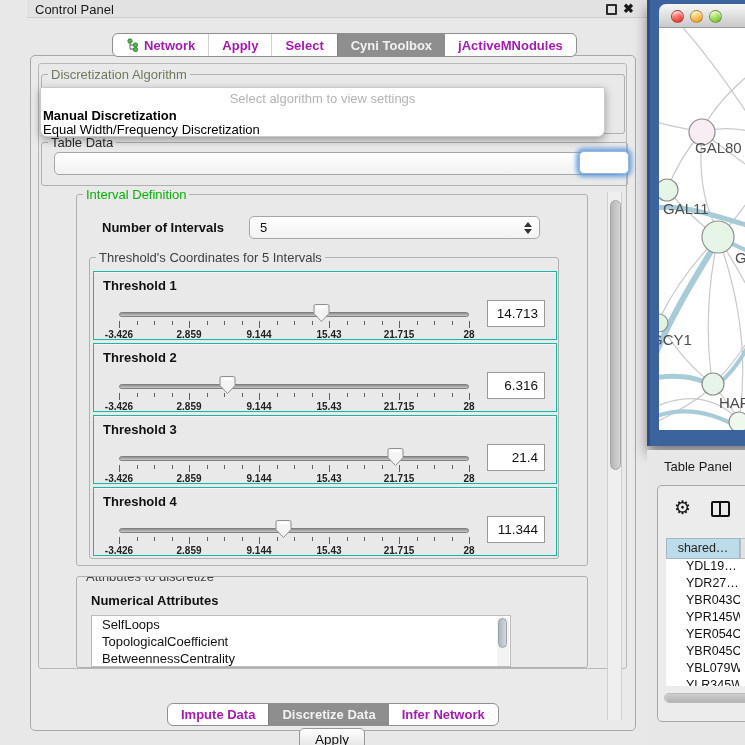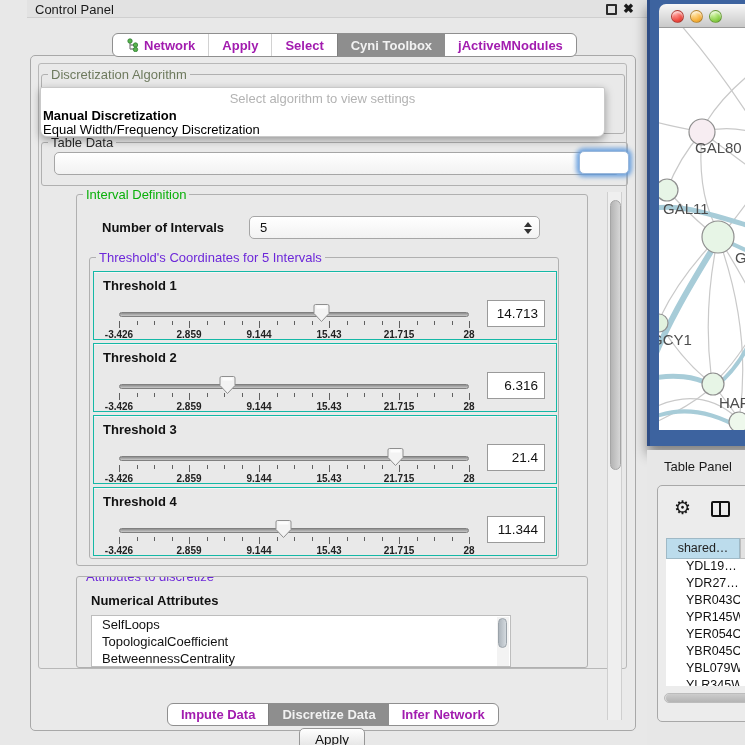--- a/index.html
+++ b/index.html
@@ -29,21 +29,21 @@
     font-weight:600; color:#a21caf; border-left:1px solid #d2d2d2; cursor:default; white-space:nowrap; }
   .tab:first-child { border-left:none; }
   .tab.selected { background:#8e8e8e; color:#f2f2f2; border-left-color:#7f7f7f; }
   .tab.selected + .tab { border-left:none; }
 
   
   .group { position:absolute; border:1px solid #b0b0b0; border-radius:3px; }
   .group-title { position:absolute; top:-8px; left:6px; background:#e9e9e9; padding:0 3px;
     font-size:13px; white-space:nowrap; }
   .gt-green { color:#0ab00a; }
-  .gt-blue  { color:#6d28d9; }
+  .gt-blue  { color:#404040; }
   .gt-dark  { color:#2a2a2a; }
   .gt-olive { color:#6e7a5e; }
 
   
   .combo { position:absolute; background:linear-gradient(#ffffff,#f2f2f2); border:1px solid #a6a6a6;
     border-radius:5px; font-size:13px; color:#111; display:flex; align-items:center; padding-left:10px; }
   .combo-arrows { position:absolute; right:7px; top:50%; transform:translateY(-50%); width:9px; height:14px; }
   .combo-arrows:before, .combo-arrows:after { content:""; position:absolute; left:1px;
     border-left:4px solid transparent; border-right:4px solid transparent; }
   .combo-arrows:before { top:1px; border-bottom:5px solid #333; }

